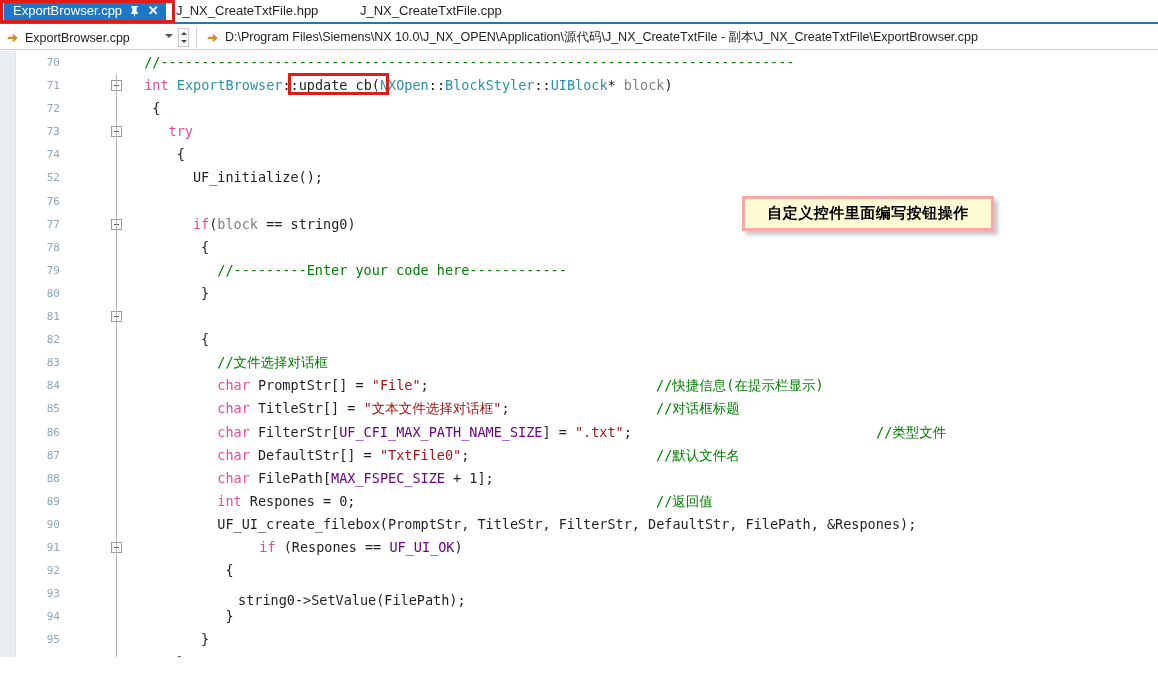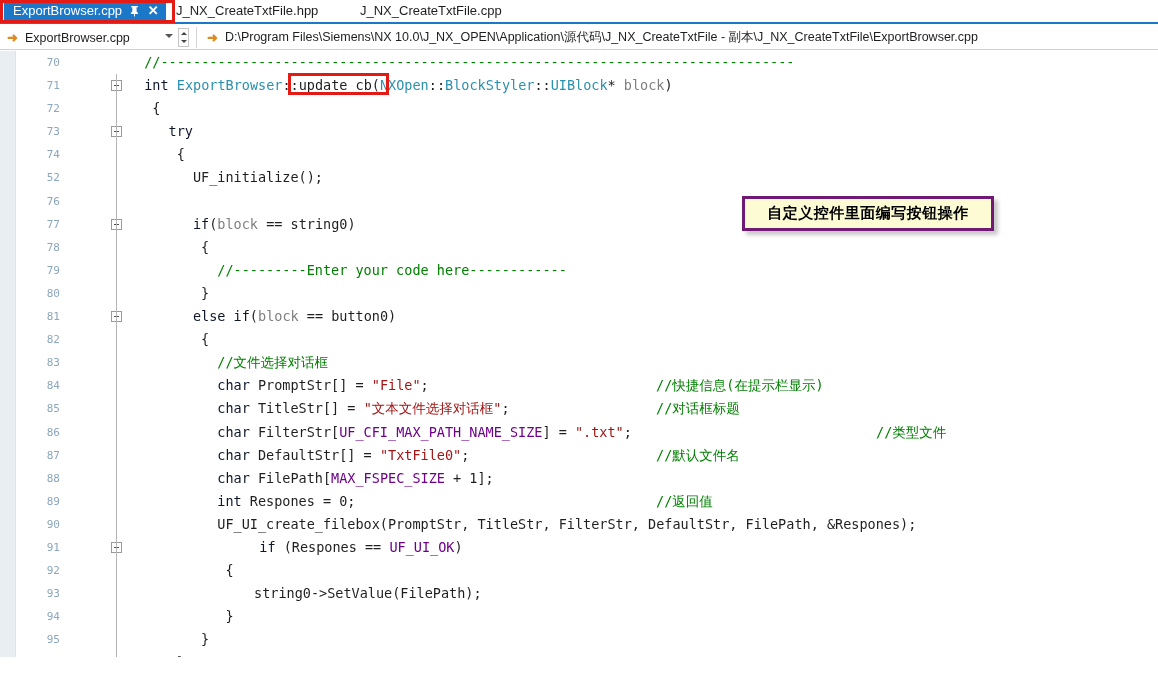--- a/index.html
+++ b/index.html
@@ -125,38 +125,38 @@
     content:"";position:absolute;left:2px;top:4px;width:5px;height:1px;background:#4b4b4b;
   }
   .codeline{
     position:absolute;left:112px;top:0;white-space:pre;color:#1a1a1a;
   }
   .gline{
     position:absolute;left:100px;width:1px;background:#b4b4b4;
   }
 
   
-  .kw{color:#0f172a;}
+  .kw{color:#ec4899;}
   .type{color:#2b91af;}
   .str{color:#a31515;}
   .com{color:#008000;}
   .mac{color:#6f008a;}
   .pl{color:#1f1f1f;}
   .idg{color:#808080;}
 
   
   .rcom{
     position:absolute;color:#008000;white-space:pre;
     font-family:"DejaVu Sans Mono","Liberation Mono",monospace;font-size:13.5px;
   }
 
   
   .callout{
     position:absolute;left:742px;top:196px;width:252px;height:35px;
-    background:#fdfbd4;border:3px solid #701a75;box-sizing:border-box;
+    background:#fdfbd4;border:3px solid #fca5a5;box-sizing:border-box;
     display:flex;align-items:center;justify-content:center;
     box-shadow:4px 4px 4px rgba(0,0,0,0.22);
   }
   .callout-text{
     font-family:"DejaVu Sans","Liberation Sans",sans-serif;
     font-size:15px;font-weight:bold;color:#000000;letter-spacing:0.5px;
   }
 
   
   .code-redbox{
@@ -220,33 +220,33 @@
         <div class="row"><span class="lnum">71</span><span class="fold"></span><span class="gline" style="top: 0px; height: 23.1px;"></span><span class="codeline" style="left: 128.24px;"><span class="kw">int </span><span class="type">ExportBrowser</span><span class="pl">::update_cb(</span><span class="type">NXOpen</span><span class="pl">::</span><span class="type">BlockStyler</span><span class="pl">::</span><span class="type">UIBlock</span><span class="pl">* </span><span class="idg">block</span><span class="pl">)</span></span></div>
         <div class="row"><span class="lnum">72</span><span class="gline" style="top: 0px; height: 23.1px;"></span><span class="codeline" style="left: 136.36px;"><span class="pl">{</span></span></div>
         <div class="row"><span class="lnum">73</span><span class="fold"></span><span class="gline" style="top: 0px; height: 23.1px;"></span><span class="codeline" style="left: 152.6px;"><span class="kw">try</span></span></div>
         <div class="row"><span class="lnum">74</span><span class="gline" style="top: 0px; height: 23.1px;"></span><span class="codeline" style="left: 160.72px;"><span class="pl">{</span></span></div>
         <div class="row"><span class="lnum">52</span><span class="gline" style="top: 0px; height: 23.1px;"></span><span class="codeline" style="left: 176.96px;"><span class="pl">UF_initialize();</span></span></div>
         <div class="row"><span class="lnum">76</span><span class="gline" style="top: 0px; height: 23.1px;"></span><span class="codeline" style="left: 176.96px;"></span></div>
         <div class="row"><span class="lnum">77</span><span class="fold"></span><span class="gline" style="top: 0px; height: 23.1px;"></span><span class="codeline" style="left: 176.96px;"><span class="kw">if</span><span class="pl">(</span><span class="idg">block</span><span class="pl"> == string0)</span></span></div>
         <div class="row"><span class="lnum">78</span><span class="gline" style="top: 0px; height: 23.1px;"></span><span class="codeline" style="left: 185.08px;"><span class="pl">{</span></span></div>
         <div class="row"><span class="lnum">79</span><span class="gline" style="top: 0px; height: 23.1px;"></span><span class="codeline" style="left: 201.32px;"><span class="com">//---------Enter your code here------------</span></span></div>
         <div class="row"><span class="lnum">80</span><span class="gline" style="top: 0px; height: 23.1px;"></span><span class="codeline" style="left: 185.08px;"><span class="pl">}</span></span></div>
-        <div class="row"><span class="lnum">81</span><span class="fold"></span><span class="gline" style="top: 0px; height: 23.1px;"></span><span class="codeline" style="left: 176.96px;"><span class="kw">else </span><span class="kw">if</span><span class="pl">(</span><span class="idg">block</span><span class="pl"> == button0)</span></span></div>
+        <div class="row"><span class="lnum">81</span><span class="fold"></span><span class="gline" style="top: 0px; height: 23.1px;"></span></div>
         <div class="row"><span class="lnum">82</span><span class="gline" style="top: 0px; height: 23.1px;"></span><span class="codeline" style="left: 185.08px;"><span class="pl">{</span></span></div>
         <div class="row"><span class="lnum">83</span><span class="gline" style="top: 0px; height: 23.1px;"></span><span class="codeline" style="left: 201.32px;"><span class="com">//文件选择对话框</span></span></div>
         <div class="row"><span class="lnum">84</span><span class="gline" style="top: 0px; height: 23.1px;"></span><span class="codeline" style="left: 201.32px;"><span class="kw">char</span><span class="pl"> PromptStr[] = </span><span class="str">"File"</span><span class="pl">;</span></span><span class="rcom" style="left: 640px;">//快捷信息(在提示栏显示)</span></div>
         <div class="row"><span class="lnum">85</span><span class="gline" style="top: 0px; height: 23.1px;"></span><span class="codeline" style="left: 201.32px;"><span class="kw">char</span><span class="pl"> TitleStr[] = </span><span class="str">"文本文件选择对话框"</span><span class="pl">;</span></span><span class="rcom" style="left: 640px;">//对话框标题</span></div>
         <div class="row"><span class="lnum">86</span><span class="gline" style="top: 0px; height: 23.1px;"></span><span class="codeline" style="left: 201.32px;"><span class="kw">char</span><span class="pl"> FilterStr[</span><span class="mac">UF_CFI_MAX_PATH_NAME_SIZE</span><span class="pl">] = </span><span class="str">".txt"</span><span class="pl">;</span></span><span class="rcom" style="left: 860px;">//类型文件</span></div>
         <div class="row"><span class="lnum">87</span><span class="gline" style="top: 0px; height: 23.1px;"></span><span class="codeline" style="left: 201.32px;"><span class="kw">char</span><span class="pl"> DefaultStr[] = </span><span class="str">"TxtFile0"</span><span class="pl">;</span></span><span class="rcom" style="left: 640px;">//默认文件名</span></div>
         <div class="row"><span class="lnum">88</span><span class="gline" style="top: 0px; height: 23.1px;"></span><span class="codeline" style="left: 201.32px;"><span class="kw">char</span><span class="pl"> FilePath[</span><span class="mac">MAX_FSPEC_SIZE</span><span class="pl"> + 1];</span></span></div>
         <div class="row"><span class="lnum">89</span><span class="gline" style="top: 0px; height: 23.1px;"></span><span class="codeline" style="left: 201.32px;"><span class="kw">int</span><span class="pl"> Respones = 0;</span></span><span class="rcom" style="left: 640px;">//返回值</span></div>
         <div class="row"><span class="lnum">90</span><span class="gline" style="top: 0px; height: 23.1px;"></span><span class="codeline" style="left: 201.32px;"><span class="pl">UF_UI_create_filebox(PromptStr, TitleStr, FilterStr, DefaultStr, FilePath, &amp;Respones);</span></span></div>
         <div class="row"><span class="lnum">91</span><span class="fold"></span><span class="gline" style="top: 0px; height: 23.1px;"></span><span class="codeline" style="left: 201.32px; margin-left: 42px;"><span class="kw">if</span><span class="pl"> (Respones == </span><span class="mac">UF_UI_OK</span><span class="pl">)</span></span></div>
         <div class="row"><span class="lnum">92</span><span class="gline" style="top: 0px; height: 23.1px;"></span><span class="codeline" style="left: 209.44px;"><span class="pl">{</span></span></div>
-        <div class="row"><span class="lnum">93</span><span class="gline" style="top: 0px; height: 23.1px;"></span><span class="codeline" style="left: 238px;"><span class="pl">string0-&gt;SetValue(FilePath);</span></span></div>
+        <div class="row"><span class="lnum">93</span><span class="gline" style="top: 0px; height: 23.1px;"></span><span class="codeline" style="left: 222px; margin-top: 7px;"><span class="pl">string0-&gt;SetValue(FilePath);</span></span></div>
         <div class="row"><span class="lnum">94</span><span class="gline" style="top: 0px; height: 23.1px;"></span><span class="codeline" style="left: 209.44px;"><span class="pl">}</span></span></div>
         <div class="row"><span class="lnum">95</span><span class="gline" style="top: 0px; height: 23.1px;"></span><span class="codeline" style="left: 185.08px;"><span class="pl">}</span></span></div>
         <div class="row"><span class="lnum">96</span><span class="gline" style="top: 0px; height: 23.1px;"></span><span class="codeline" style="left: 160.72px;"><span class="pl">}</span></span></div>
         <div class="row"><span class="lnum">97</span><span class="gline" style="top: 0px; height: 23.1px;"></span><span class="codeline" style="left: 152.6px;"></span></div>
       </div>
   </div>
 
   <div class="code-redbox"></div>
 
   <div class="callout">

